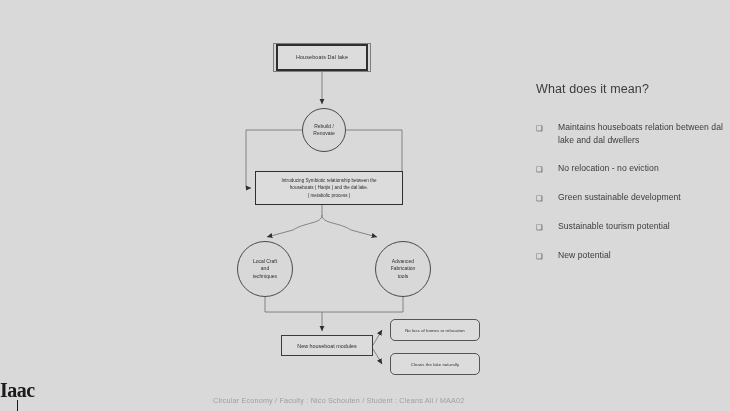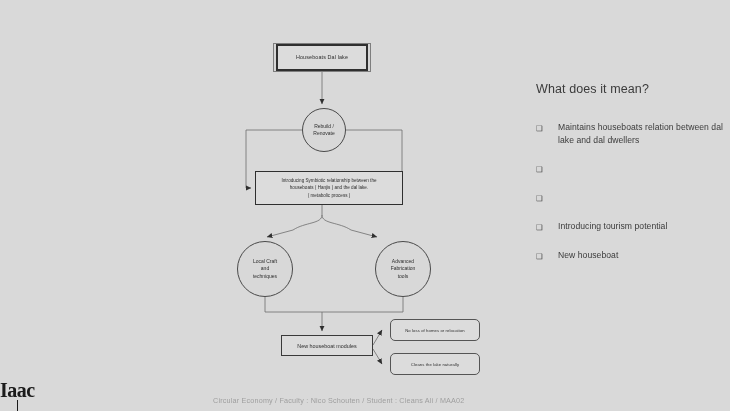--- a/index.html
+++ b/index.html
@@ -308,31 +308,33 @@
   <div class="panel">
     <h2 class="panel-title">What does it mean?</h2>
 
     <ul class="bullet-list">
       <li class="bullet-row">
         <span class="bullet-marker">❑</span>
         <span class="bullet-text">Maintains houseboats relation between dal lake and dal dwellers</span>
       </li>
       <li class="bullet-row">
         <span class="bullet-marker">❑</span>
-      </li>
-      <li class="bullet-row">
-        <span class="bullet-marker">❑</span>
-      </li>
-      <li class="bullet-row">
-        <span class="bullet-marker">❑</span>
-        <span class="bullet-text">Introducing tourism potential</span>
-      </li>
-      <li class="bullet-row">
-        <span class="bullet-marker">❑</span>
-        <span class="bullet-text">New houseboat</span>
+        <span class="bullet-text">No relocation - no eviction</span>
+      </li>
+      <li class="bullet-row">
+        <span class="bullet-marker">❑</span>
+        <span class="bullet-text">Green sustainable development</span>
+      </li>
+      <li class="bullet-row">
+        <span class="bullet-marker">❑</span>
+        <span class="bullet-text">Sustainable tourism potential</span>
+      </li>
+      <li class="bullet-row">
+        <span class="bullet-marker">❑</span>
+        <span class="bullet-text">New potential</span>
       </li>
     </ul>
   </div>
 
   <div class="footer-caption">Circular Economy /  Faculty : Nico Schouten  / Student : Cleans Ali / MAA02</div>
 
   <div class="logo">
     <div class="logo-mark">
       <span class="l-i">I</span><span>aac</span>
     </div>

